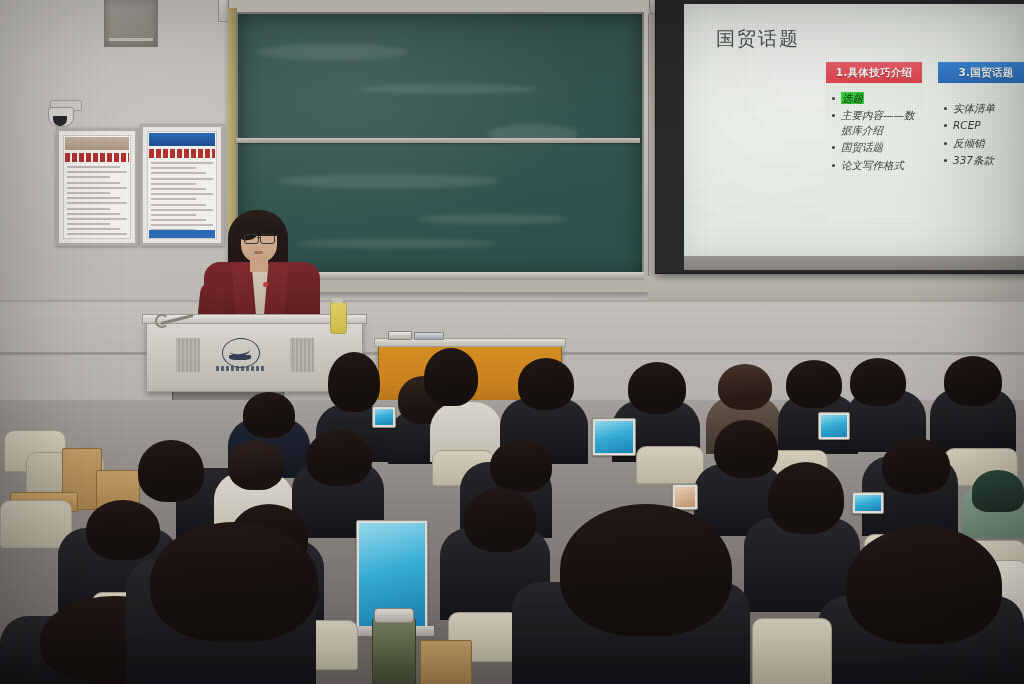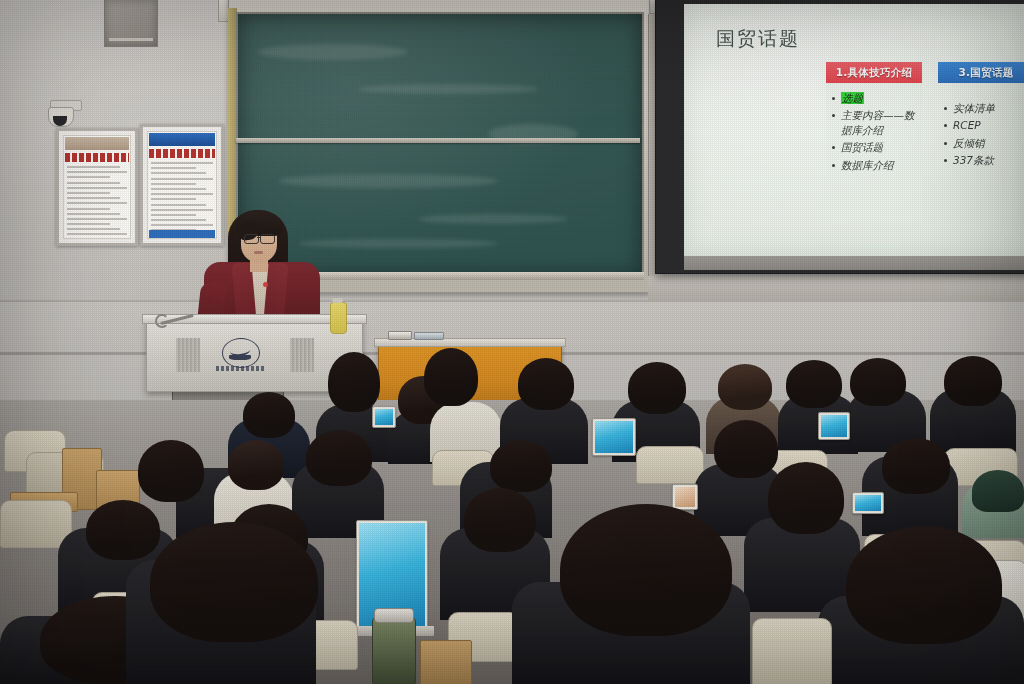--- a/index.html
+++ b/index.html
@@ -301,21 +301,21 @@
       <div class="col c1">
       </div>
 
       <div class="col c2">
         <div class="chead">1.具体技巧介绍</div>
         <div class="cbody">
           <ul>
             <li><span class="hl">选题</span></li>
             <li>主要内容——数据库介绍</li>
             <li>国贸话题</li>
-            <li>数据库介绍</li>
+            <li>论文写作格式</li>
           </ul>
         </div>
       </div>
 
       <div class="col c3">
         <div class="chead">3.国贸话题</div>
         <div class="cbody">
           <ul>
             <li>实体清单</li>
             <li>RCEP</li>

